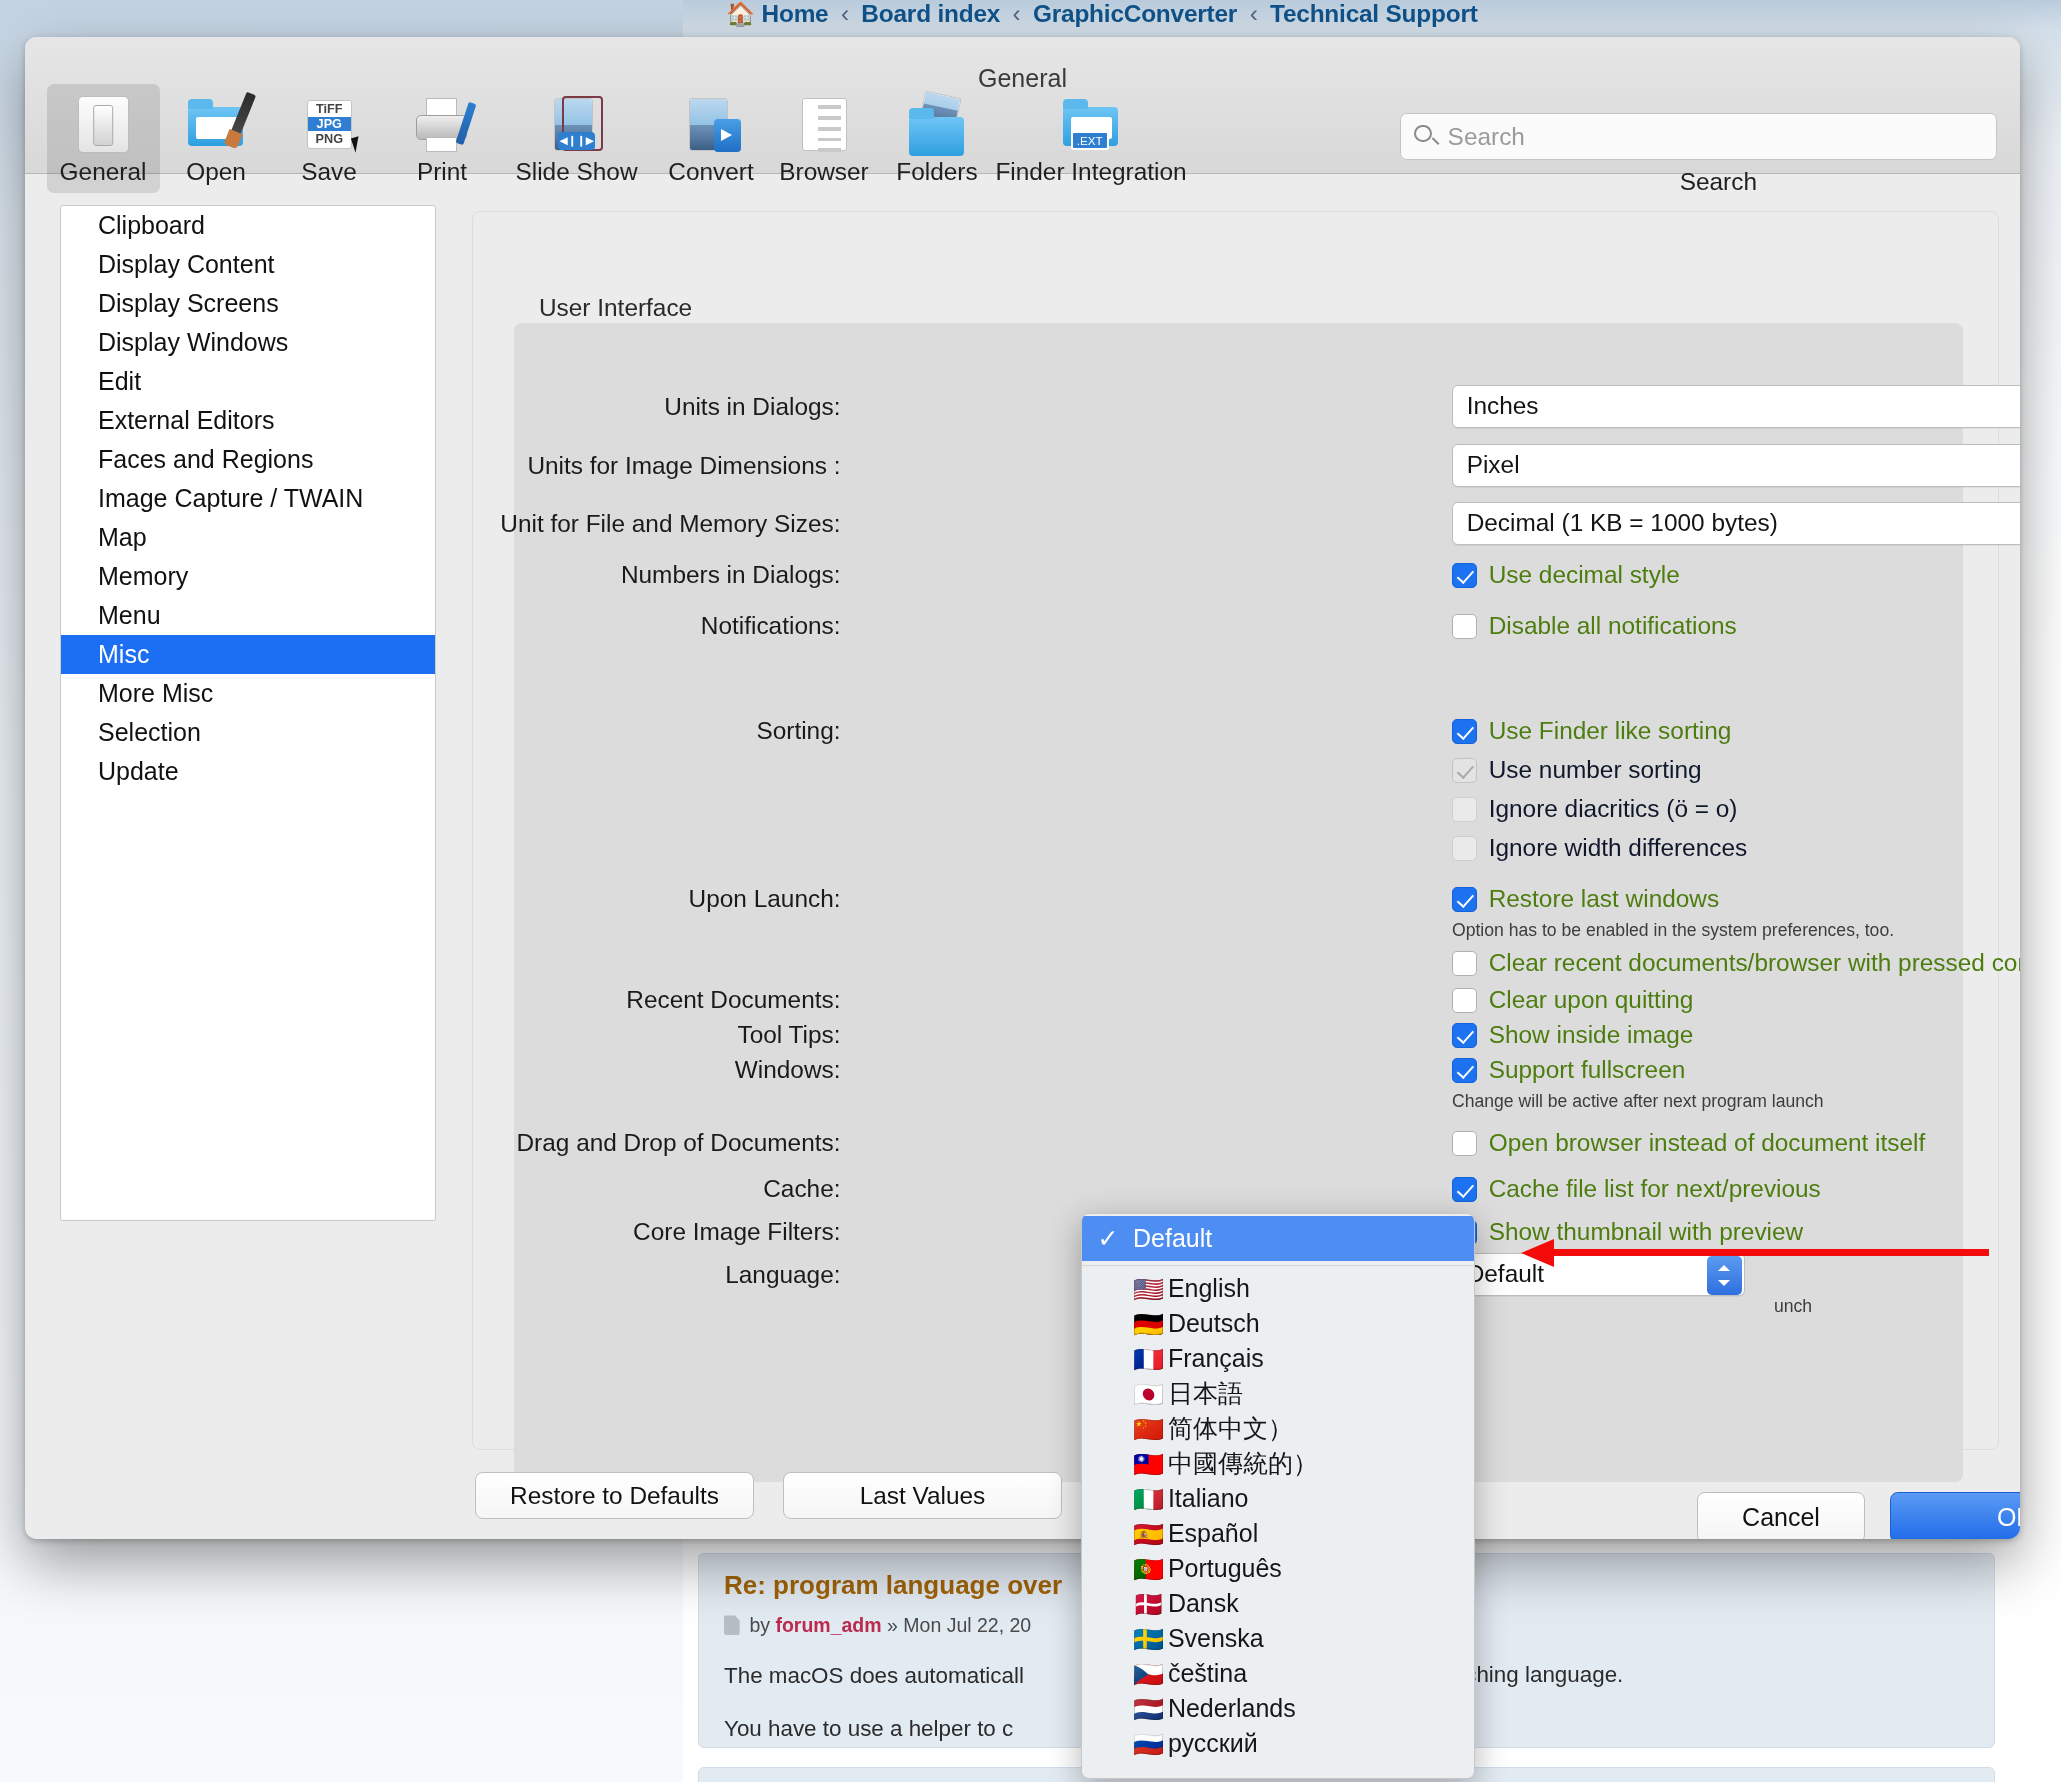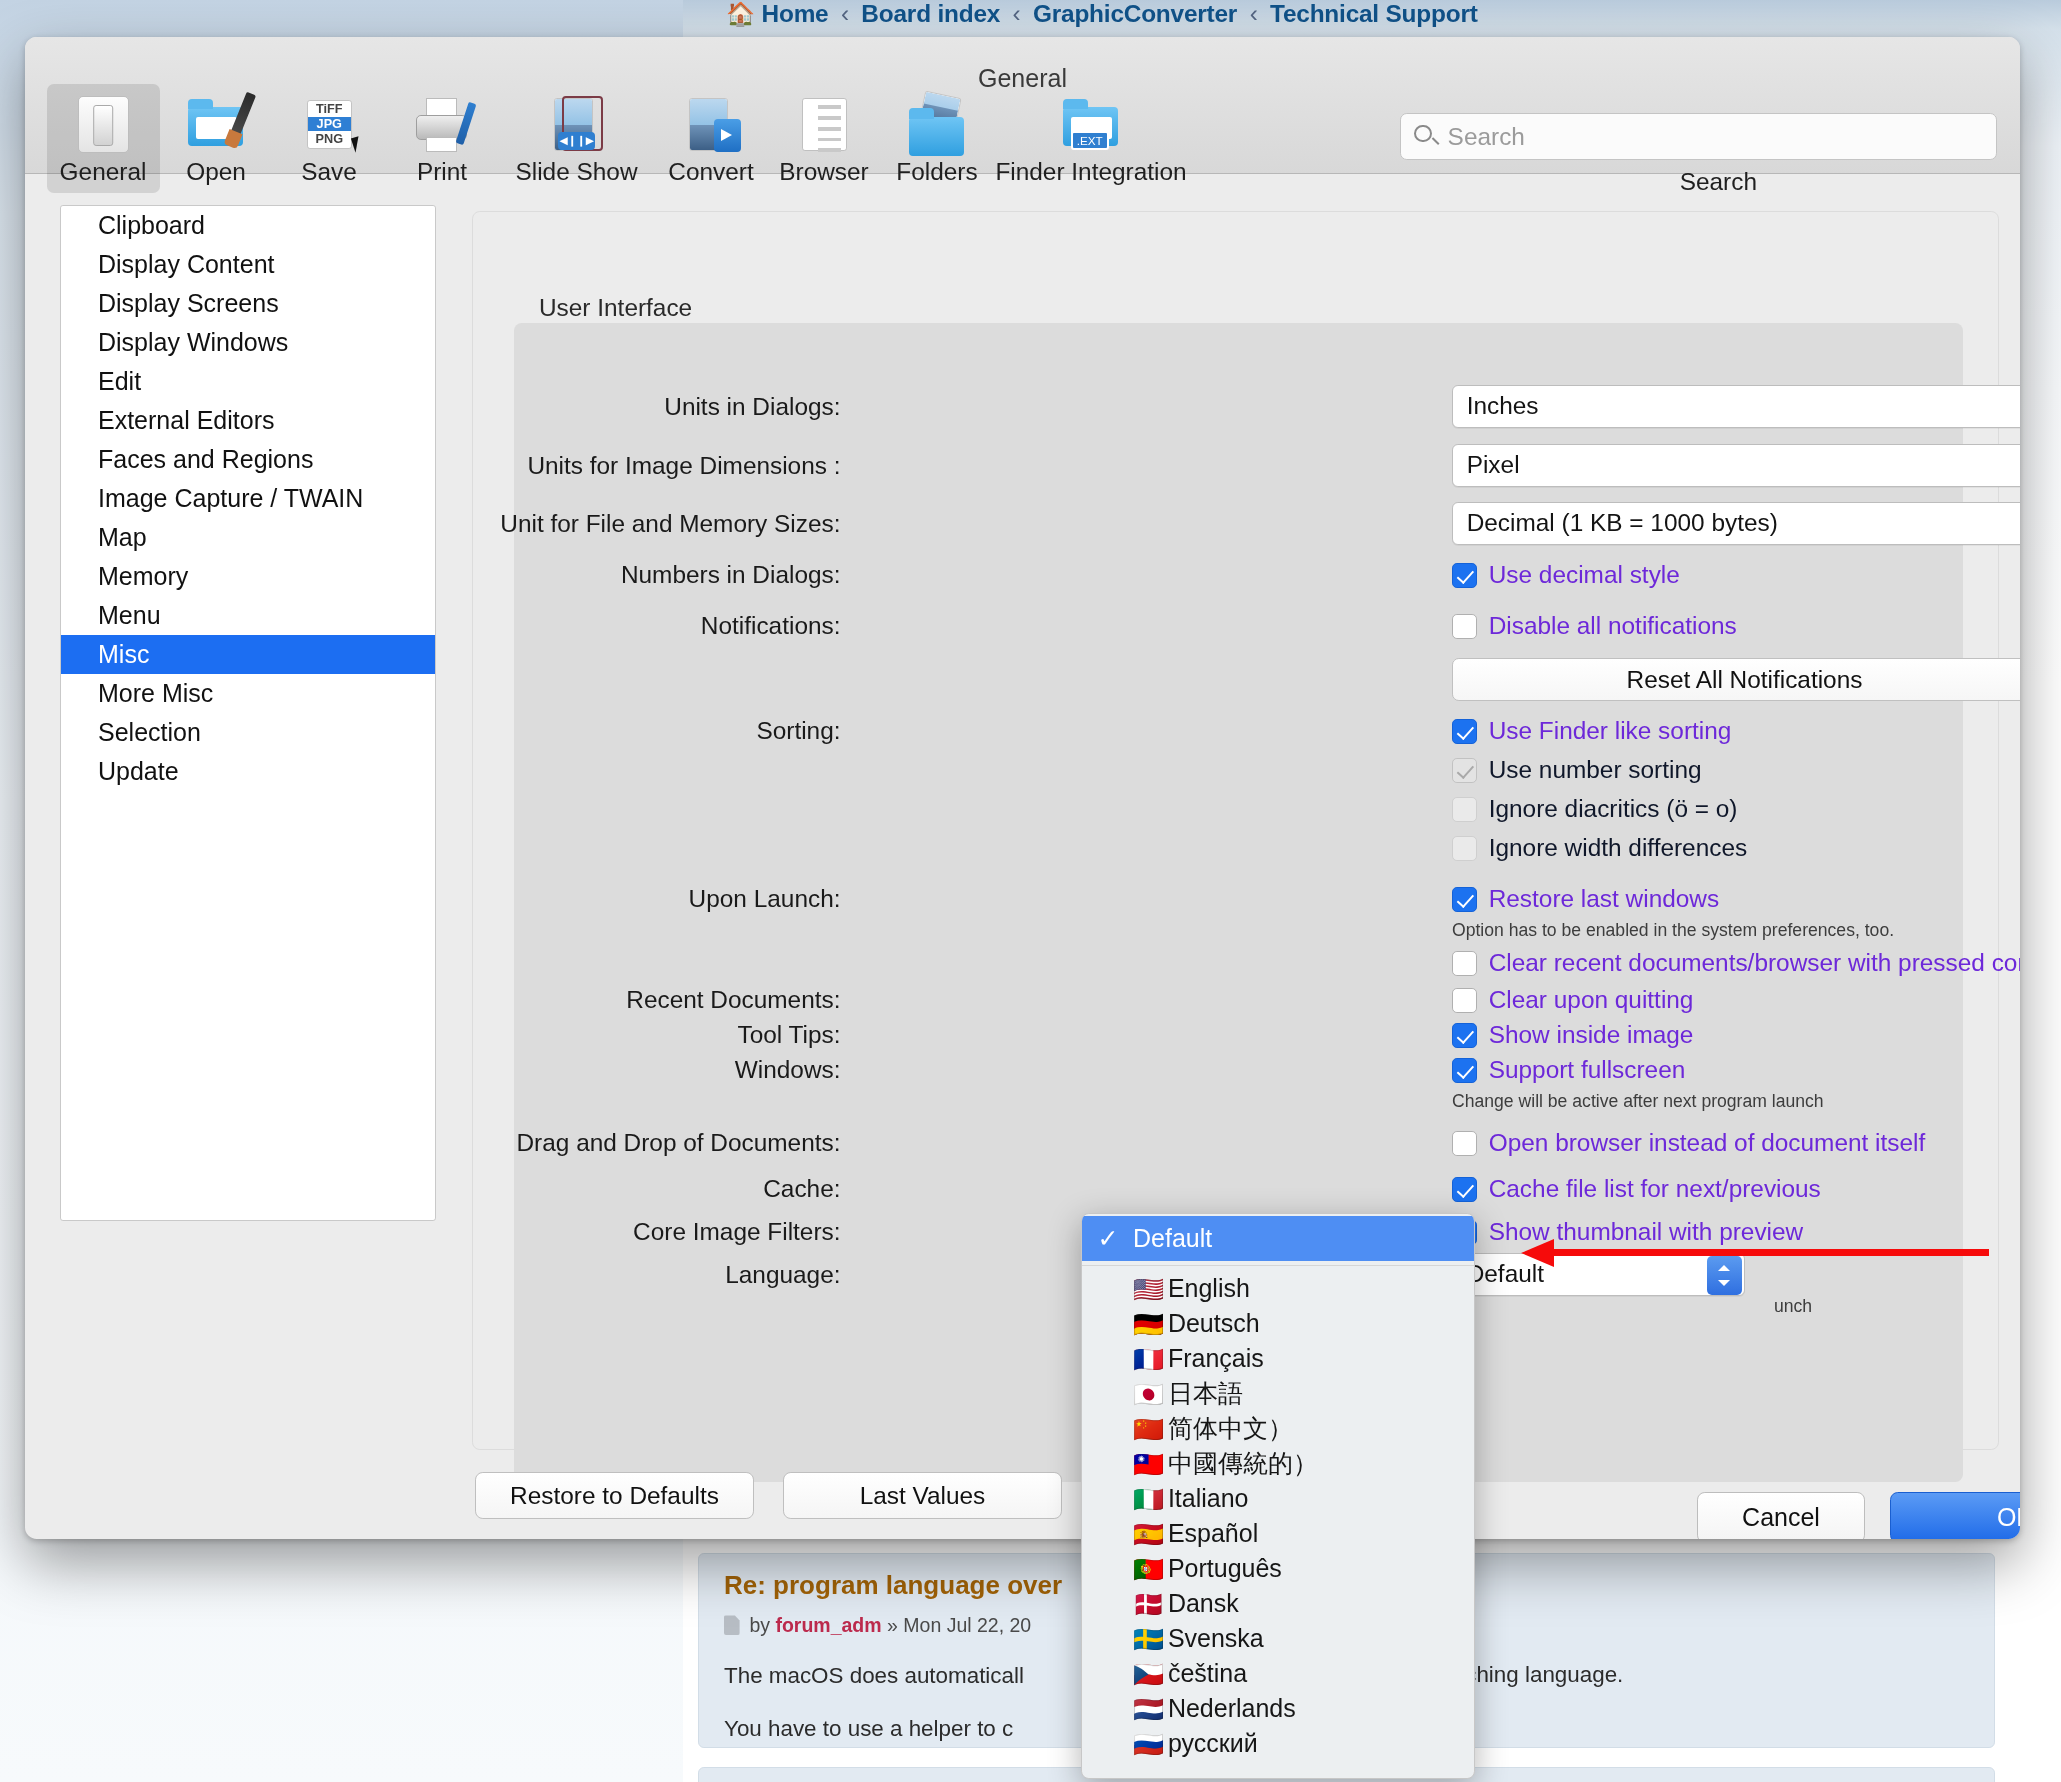--- a/index.html
+++ b/index.html
@@ -273,21 +273,21 @@
     content:""; position:absolute; left:7.8px; top:2.9px; width:6.8px; height:13.7px;
     border:solid #fff; border-width:0 2.9px 2.9px 0; transform:rotate(42deg);
   }
   .cb.off { background:#fff; border:1px solid #b0b0b0; }
   .cb.dim-on { background:#e3e3e3; border:1px solid #c2c2c2; }
   .cb.dim-on:after {
     content:""; position:absolute; left:7.8px; top:2.9px; width:6.8px; height:13.7px;
     border:solid #a9a9a9; border-width:0 2.9px 2.9px 0; transform:rotate(42deg);
   }
   .cb.dim-off { background:#eaeaea; border:1px solid #cfcfcf; }
-  .chk-text { font-size:24.4px; color:#6d28d9; }
+  .chk-text { font-size:24.4px; color:#4d7c0f; }
   .chk-text.dim { color:#0f172a; }
   .hint { position:absolute; left:938px; font-size:17.6px; color:#3d3d3d; white-space:nowrap; }
 
   #reset-notif-btn {
     position:absolute; left:938px; top:523px; width:585px; height:43px;
     background:linear-gradient(180deg,#ffffff,#f6f6f6);
     border:1px solid #c0c0c0; border-radius:6.8px;
     font-size:24.4px; color:#111; text-align:center; line-height:41px;
   }
 
@@ -538,21 +538,20 @@
       <div class="lbl" style="top:238px">Numbers in Dialogs:</div>
       <div class="chk-row" style="top:238px">
         <span class="cb on"></span><span class="chk-text">Use decimal style</span>
       </div>
 
       <div class="lbl" style="top:289px">Notifications:</div>
       <div class="chk-row" style="top:289px">
         <span class="cb off"></span><span class="chk-text">Disable all notifications</span>
       </div>
 
-      <div id="reset-notif-btn" style="top:335px">Reset All Notifications</div>
 
       <div class="lbl" style="top:394px">Sorting:</div>
       <div class="chk-row" style="top:394px">
         <span class="cb on"></span><span class="chk-text">Use Finder like sorting</span>
       </div>
       <div class="chk-row" style="top:433px">
         <span class="cb dim-on"></span><span class="chk-text dim">Use number sorting</span>
       </div>
       <div class="chk-row" style="top:472px">
         <span class="cb dim-off"></span><span class="chk-text dim">Ignore diacritics (ö = o)</span>

